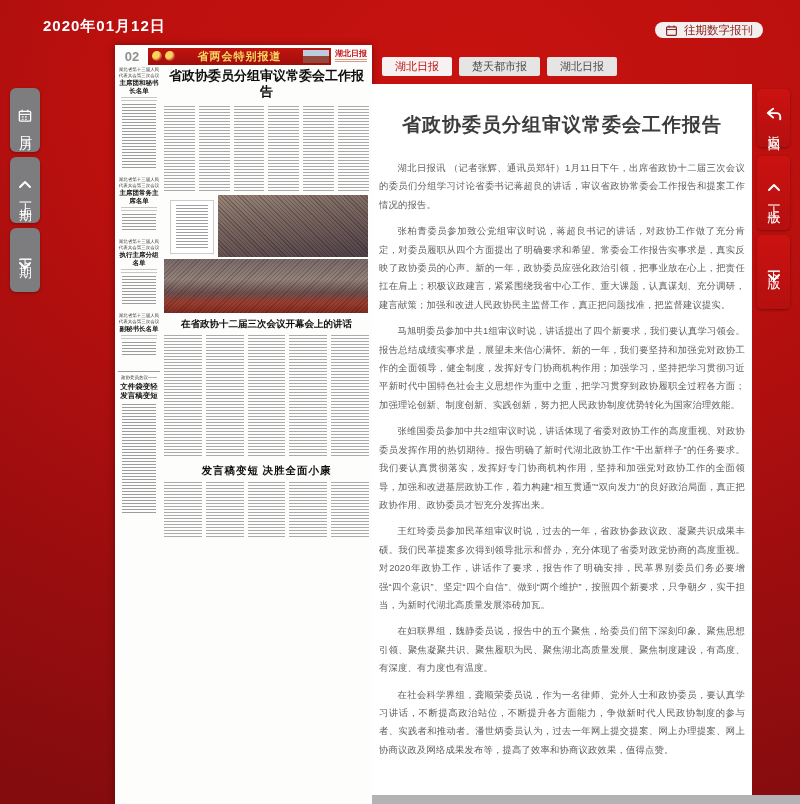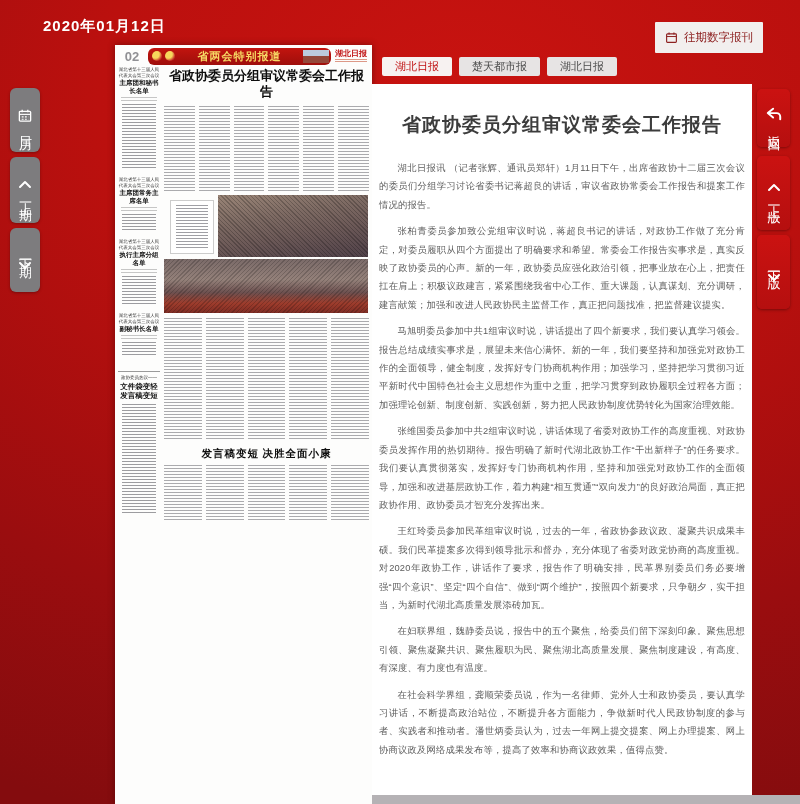--- a/index.html
+++ b/index.html
@@ -3,22 +3,22 @@
 <meta charset="utf-8">
 <style>
   * { margin:0; padding:0; box-sizing:border-box; }
   html,body { width:800px; }
   body { font-family:"Liberation Sans", sans-serif; }
   .stage { position:relative; width:800px; height:804px; overflow:hidden;
     background: radial-gradient(130% 95% at 58% 12%, #c81310 0%, #bb100e 35%, #9a0d0f 72%, #840c0e 100%); }
 
   
   .issue-date { position:absolute; left:43px; top:17px; color:#fff; font-size:15px; font-weight:bold; letter-spacing:1px; }
-  .archive-btn { position:absolute; left:655px; top:22px; height:31px; padding:0 10px; display:flex; align-items:center; gap:6px;
-    background:#f2efee; border:none; border-radius:1px; color:#8d2020; font-size:11.5px; cursor:pointer; }
+  .archive-btn { position:absolute; left:655px; top:22px; height:16px; padding:0 10px; display:flex; align-items:center; gap:6px;
+    background:#f2efee; border:none; border-radius:11px; color:#8d2020; font-size:11.5px; cursor:pointer; }
 
   
   .tabs { position:absolute; left:382px; top:57px; display:flex; gap:7px; }
   .tab { height:19px; padding:0 13px; font-size:11px; background:#e7e4e4; color:#4c4c4c; border:none; border-radius:2px; cursor:pointer; }
   .tab.active { background:#f7f2f1; color:#c01112; }
 
   
   .navbtn { position:absolute; display:flex; flex-direction:column; align-items:center; justify-content:center; gap:3px;
     border:none; border-radius:6px; cursor:pointer; color:#fff; }
   .navbtn .vtext { writing-mode:vertical-rl; text-orientation:upright; font-size:13px; letter-spacing:3px; color:#fff; }
@@ -30,21 +30,21 @@
   #btn-back { top:89px; height:58px; }
   #btn-prev-page { top:156px; height:74px; }
   #btn-next-page { top:235px; height:74px; }
 
   
   .thumb { position:absolute; left:115px; top:45px; width:257px; height:759px; background:#fdfdfc;
     box-shadow:0 0 7px rgba(40,0,0,.45); cursor:pointer; }
   .thumb-header { display:flex; align-items:stretch; height:17px; margin:3px 3px 0; gap:2px; }
   .pageno { width:28px; font-size:13px; font-weight:bold; color:#909094; text-align:center; line-height:17px; }
   .banner { flex:1; position:relative; background:linear-gradient(#c2140f,#9f0e0b); color:#f7d964;
-    font-family:"Liberation Serif",serif; font-weight:bold; font-size:11px; display:flex; align-items:center; justify-content:center; letter-spacing:1px;border-radius:6px; }
+    font-family:"Liberation Serif",serif; font-weight:bold; font-size:11px; display:flex; align-items:center; justify-content:center; letter-spacing:1px; }
   .emblem { position:absolute; top:3px; width:10px; height:10px; border-radius:50%;
     background:radial-gradient(circle at 35% 35%, #f6d75c 0 40%, #c8352a 70%); }
   .emblem.e1 { left:4px; } .emblem.e2 { left:17px; }
   .building { position:absolute; right:2px; top:2px; width:26px; height:13px;
     background:linear-gradient(#bccbdd 0 45%, #94483a 45% 100%); }
   .masthead { width:36px; display:flex; flex-direction:column; align-items:center; justify-content:center; gap:1px; }
   .masthead-name { color:#c01112; font-family:"Liberation Serif",serif; font-weight:bold; font-size:8px; line-height:8px; }
   .mini-lines { width:90%; height:4px; background-image:repeating-linear-gradient(to bottom,#d98 0 1px,transparent 1px 2px); }
 
   .thumb-body { display:flex; padding:0 3px; margin-top:2px; }
@@ -217,20 +217,21 @@
           <div class="col"></div>
           <div class="col"></div>
         </div>
         <div class="photo-area">
           <div class="caption-box">
               <div class="ft"></div>
             </div>
           <div class="photo photo-top"></div>
           <div class="photo photo-bottom"></div>
         </div>
+        <div class="np-h2">在省政协十二届三次会议开幕会上的讲话</div>
         <div class="cols" style="height:122px">
           <div class="col"></div>
           <div class="col"></div>
           <div class="col"></div>
           <div class="col"></div>
           <div class="col"></div>
         </div>
         <div class="np-h3">发言稿变短 决胜全面小康</div>
         <div class="cols" style="height:56px">
           <div class="col"></div>

